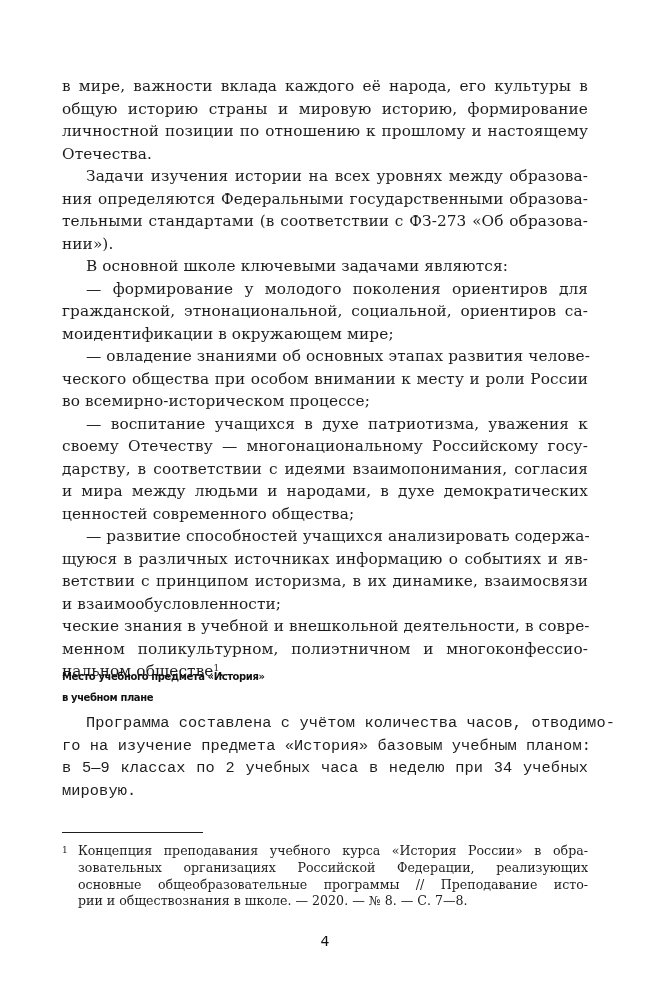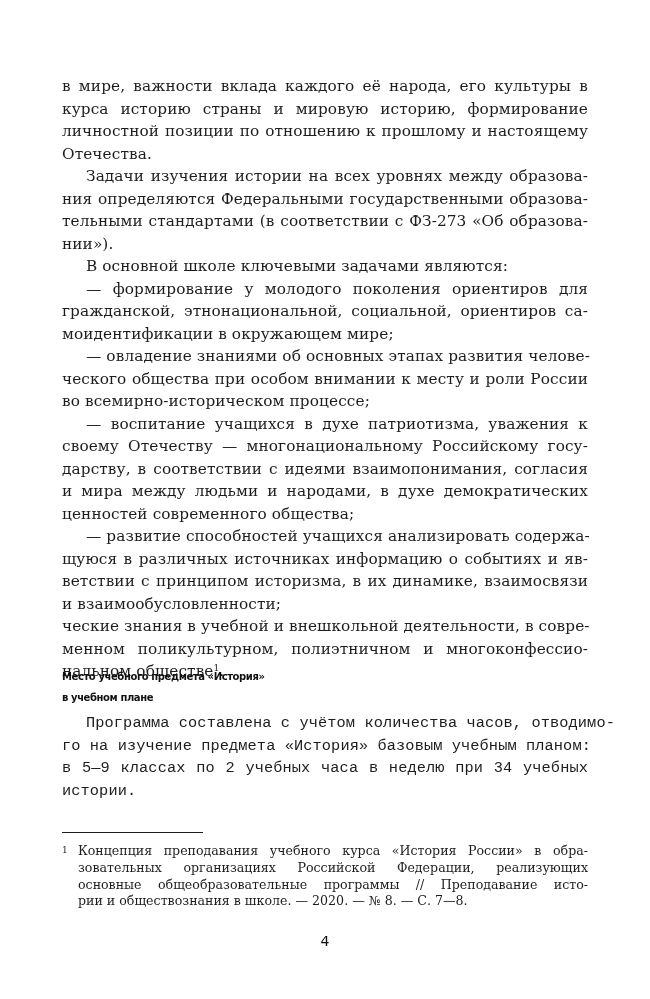--- a/index.html
+++ b/index.html
@@ -41,21 +41,21 @@
 </style>
 </head>
 <body>
 
 <div class="page">
 
   <div class="body-text" style="top:75px;">
 
     <div>
       <span class="line">в мире, важности вклада каждого её народа, его культуры в</span>
-      <span class="line">курса историю страны и мировую историю, формирование</span>
+      <span class="line">общую историю страны и мировую историю, формирование</span>
       <span class="line">личностной позиции по отношению к прошлому и настоящему</span>
       <span class="line last">Отечества.</span>
     </div>
 
     <div>
       <span class="line indent">Задачи изучения истории на всех уровнях между образова-</span>
       <span class="line">ния определяются Федеральными государственными образова-</span>
       <span class="line">тельными стандартами (в соответствии с ФЗ-273 «Об образова-</span>
       <span class="line last">нии»).</span>
     </div>
@@ -100,21 +100,21 @@
 
   <div class="heading" style="top:666px;">
     <span class="hline">Место учебного предмета «История»</span>
     <span class="hline">в учебном плане</span>
   </div>
 
   <div class="body-text" style="top:712px;font-family:Liberation Mono, monospace;">
     <span class="line indent">Программа составлена с учётом количества часов, отводимо-</span>
     <span class="line">го на изучение предмета «История» базовым учебным планом:</span>
     <span class="line">в 5—9 классах по 2 учебных часа в неделю при 34 учебных</span>
-    <span class="line last">истории.</span>
+    <span class="line last">мировую.</span>
   </div>
 
   <div class="fn-rule"></div>
 
   <div class="footnote">
     <span class="fn-mark">1</span>
     <div class="fn-body">
       <span class="fn-line">Концепция преподавания учебного курса «История России» в обра-</span>
       <span class="fn-line">зовательных организациях Российской Федерации, реализующих</span>
       <span class="fn-line">основные общеобразовательные программы // Преподавание исто-</span>

